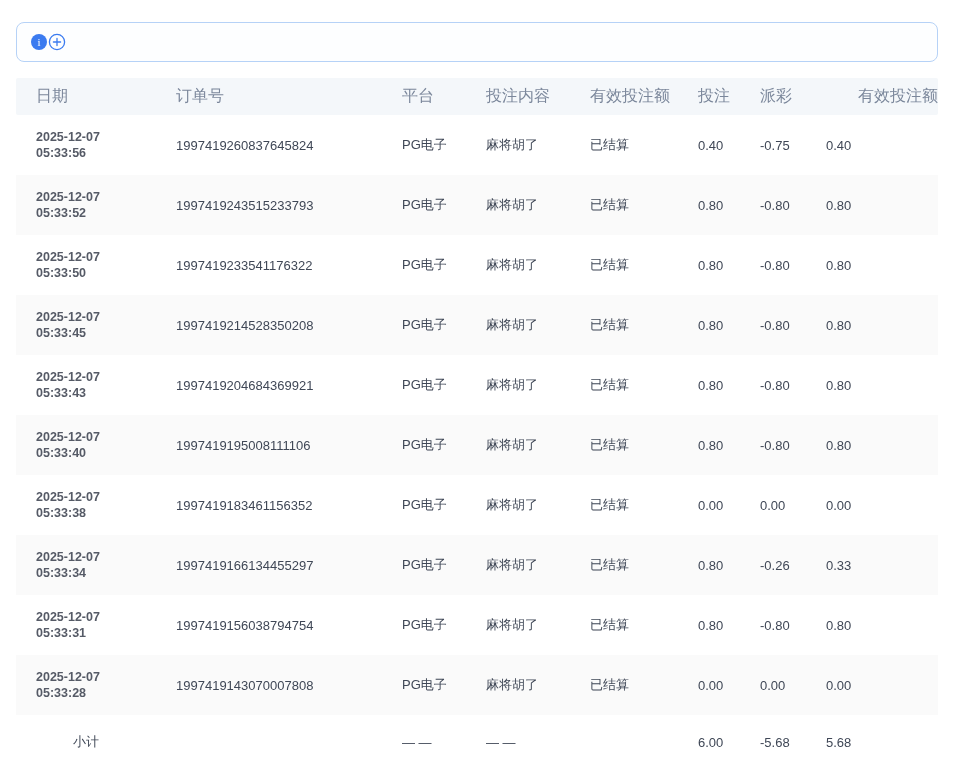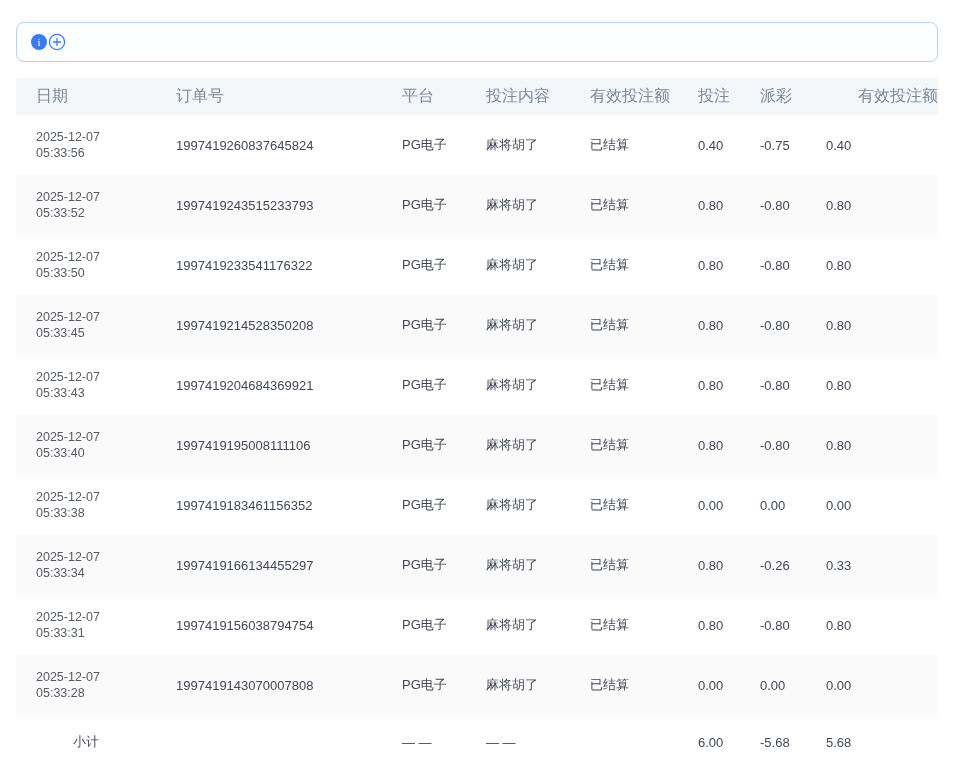--- a/index.html
+++ b/index.html
@@ -66,21 +66,21 @@
   thead th:last-child  { border-radius: 0 2px 2px 0; text-align: right; }
   tbody td {
     height: 60px;
     padding-left: 20px;
     font-size: 13px;
     color: #3f4756;
     vertical-align: middle;
   }
   tbody tr.striped { background: #fafafa; }
   .c-date { font-size: 12.5px; color: #555a66; line-height: 1.3; }
-  .c-date span { display: block; }
+  .c-date span { display: block; font-weight: bold; }
   tfoot td {
     height: 54px;
     padding-left: 20px;
     font-size: 13px;
     color: #3f4756;
     vertical-align: middle;
   }
   tfoot .subtotal { text-align: center; padding-left: 0; }
 </style>
 </head>

